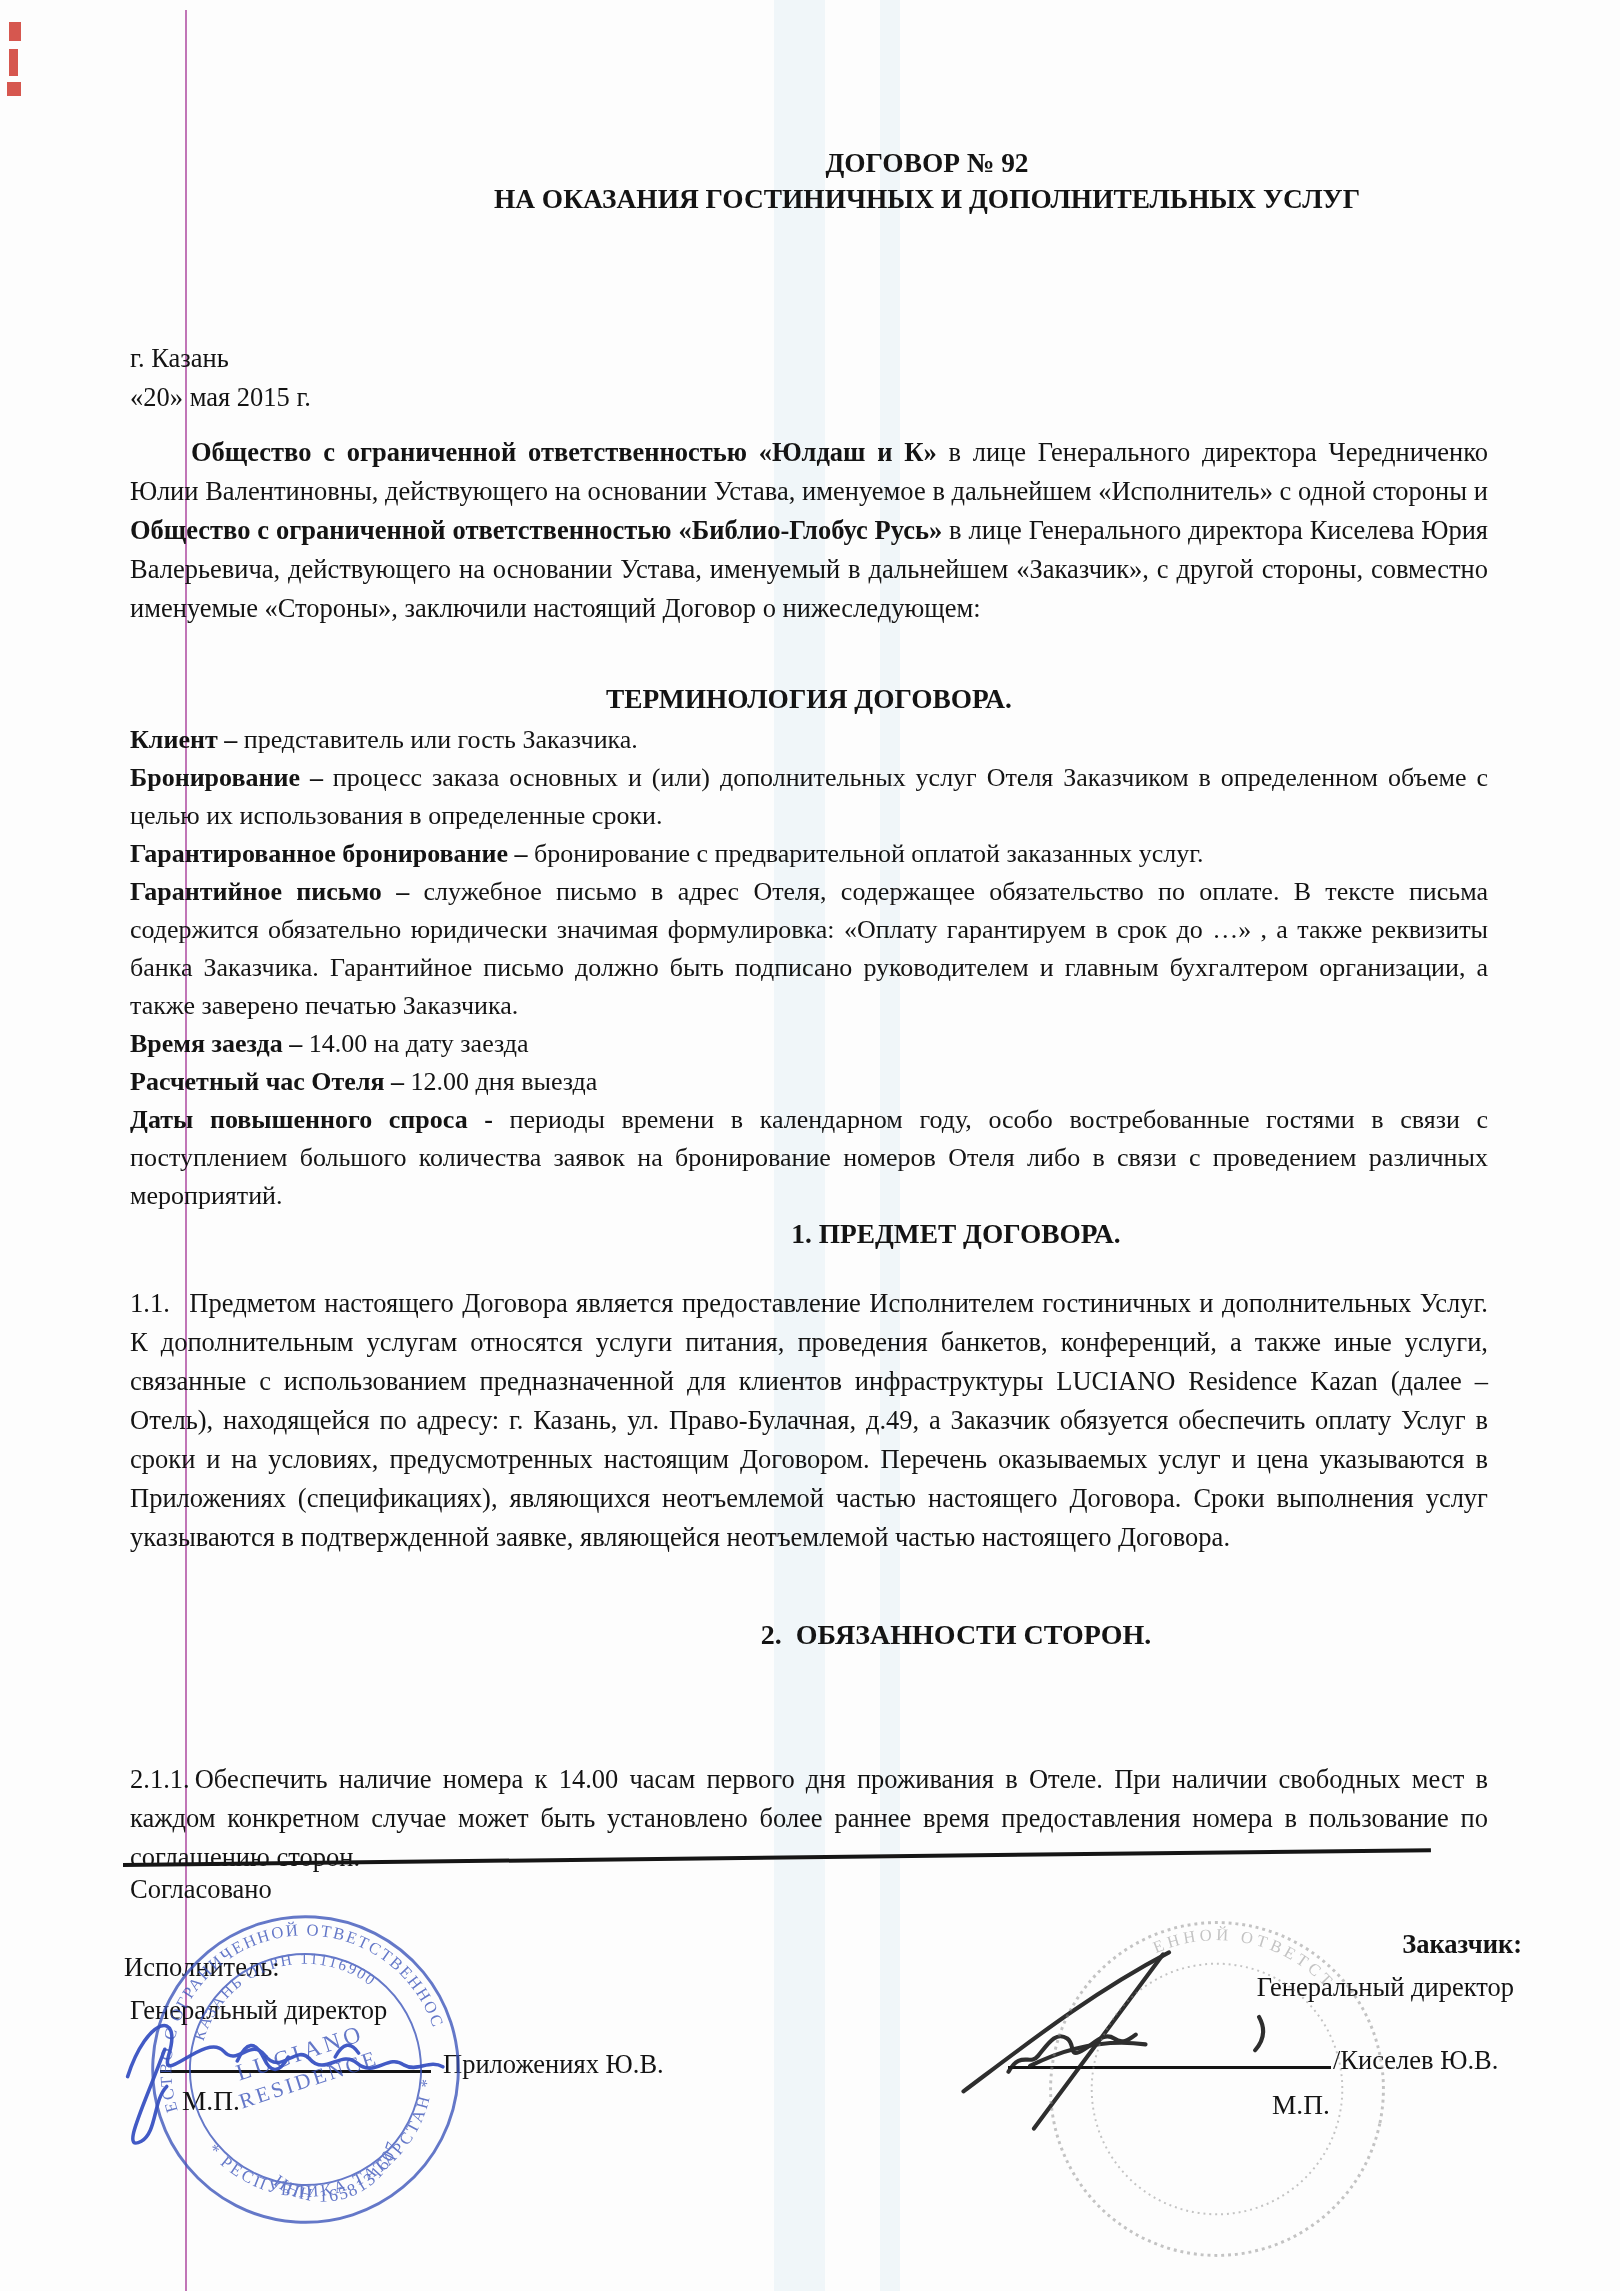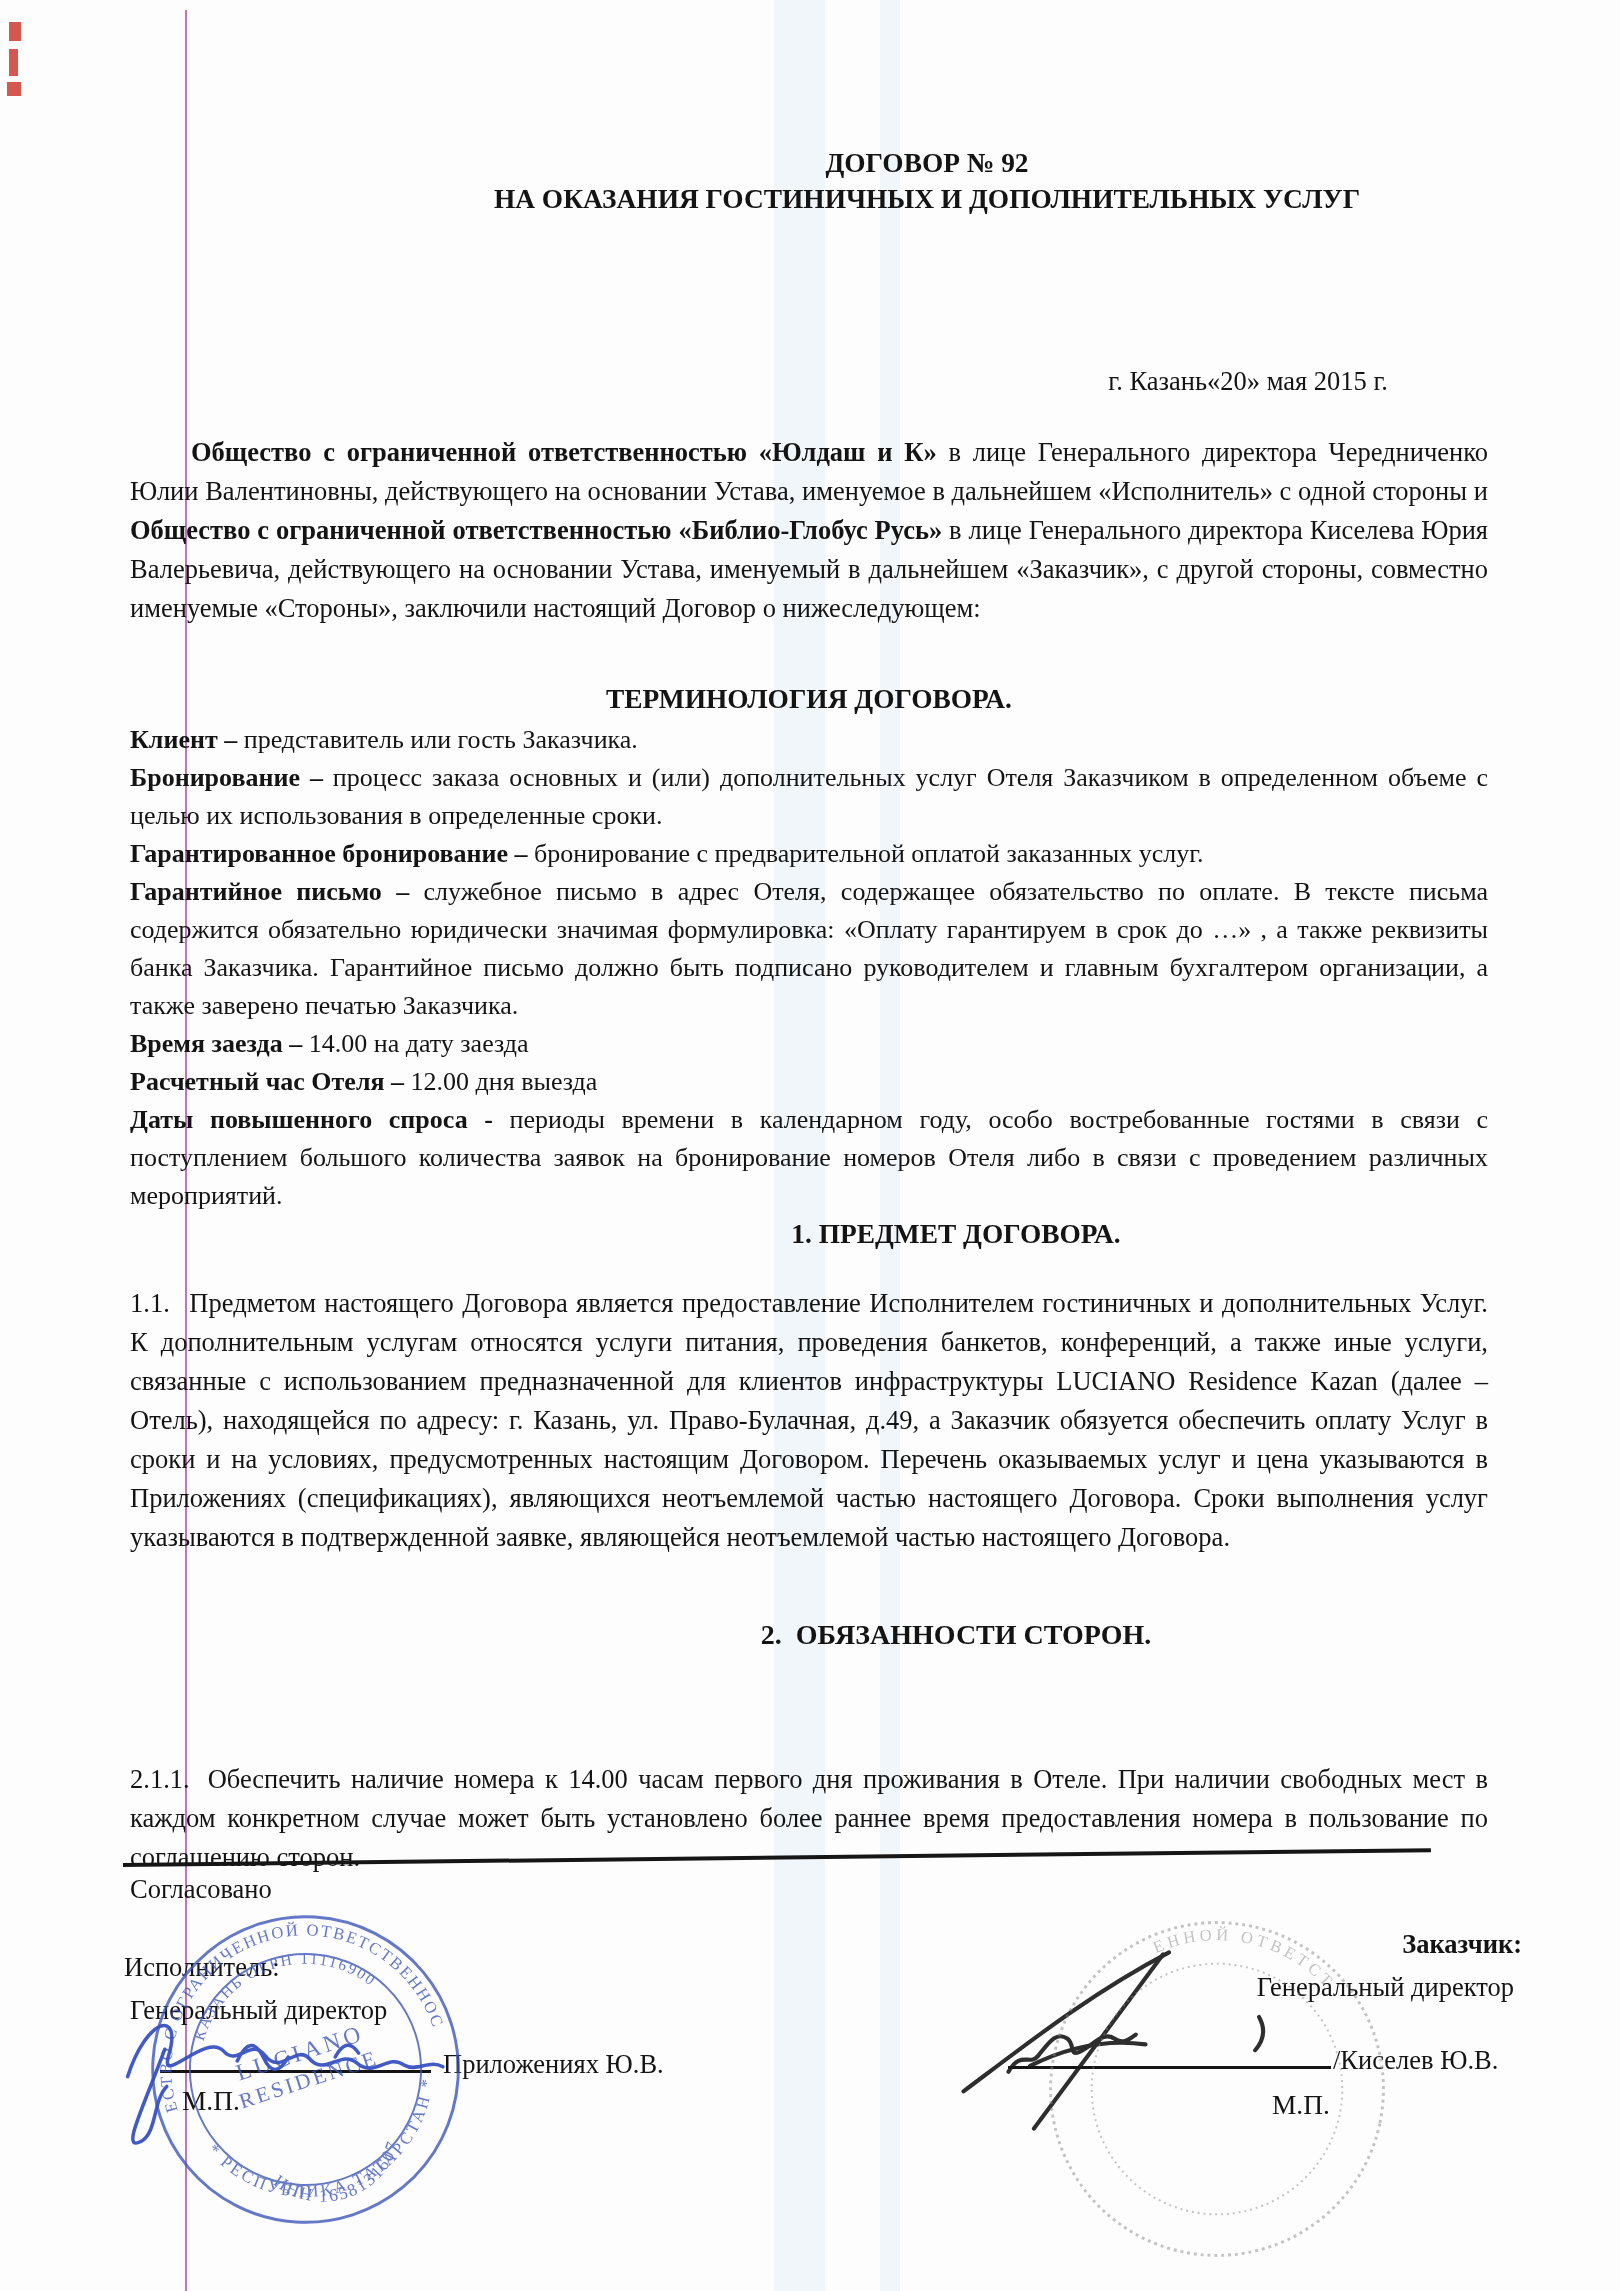--- a/index.html
+++ b/index.html
@@ -20,33 +20,33 @@
   .em1{left:8.8px;top:21.6px;width:11.8px;height:19.6px;}
   .em2{left:8.8px;top:49px;width:8.8px;height:27.4px;}
   .em3{left:6.9px;top:82px;width:13.7px;height:13.7px;}
 
   .blk{position:absolute;left:130px;width:1358px;font-size:26.5px;line-height:39px;}
   .b{font-weight:bold;}
   .just{text-align:justify;}
   .center{text-align:center;font-weight:bold;}
 
   .title{top:145px;text-align:center;font-weight:bold;font-size:27.4px;line-height:36px;padding-left:118px;}
-  .place-row{top:362px;display:flex;justify-content:flex-end;}
+  .place-row{top:339px;display:flex;justify-content:flex-start;flex-direction:column;}
   .place-row .date{margin-right:100px;}
   .intro{top:406px;text-indent:61px;}
   .term-head{top:680px;font-weight:bold;font-size:27.4px;text-align:center;}
   .terms{top:721px;line-height:38px;font-size:26px;}
   .terms p{margin:0;text-align:justify;}
   .h-sec1{top:1215px;padding-left:147px;font-size:27.4px;}
   .p11{top:1257px;}
   .p11 .num{margin-right:19.6px;}
   .h-sec2{top:1615px;padding-left:147px;font-size:28px;}
   .sub21{top:1666px;font-weight:bold;padding-left:103px;font-size:26.5px;}
   .p211{top:1733px;}
-  .p211 .num{margin-right:18px;}
+  .p211 .num{margin-right:5px;}
 
   .hr-slant{position:absolute;left:123px;top:1863px;width:1308px;height:3.9px;background:#161616;
             transform:rotate(-0.65deg);transform-origin:left center;}
   .agreed{position:absolute;left:130px;top:1874px;font-size:26.5px;}
 
   .sig-label{position:absolute;font-size:26.5px;}
   .executor-label{left:124px;top:1952px;}
   .executor-role{left:130px;top:1995px;}
   .customer-label{top:1929px;right:98px;font-weight:bold;}
   .customer-role{top:1972px;right:106px;}

